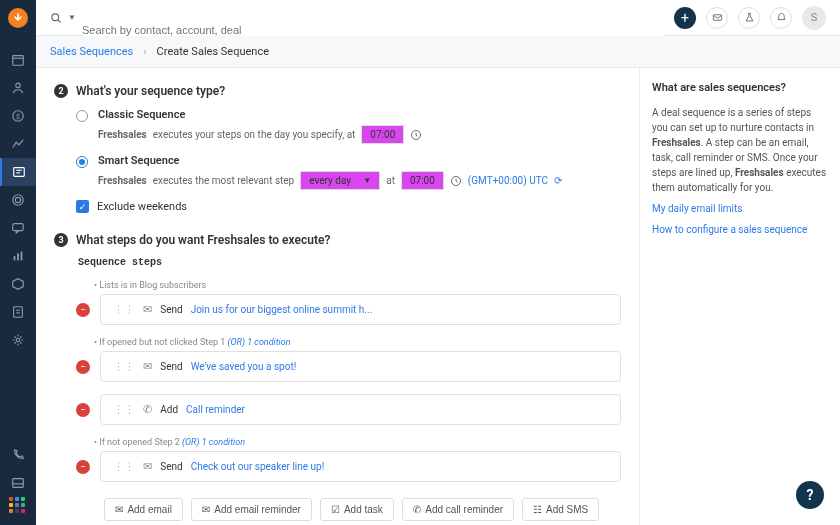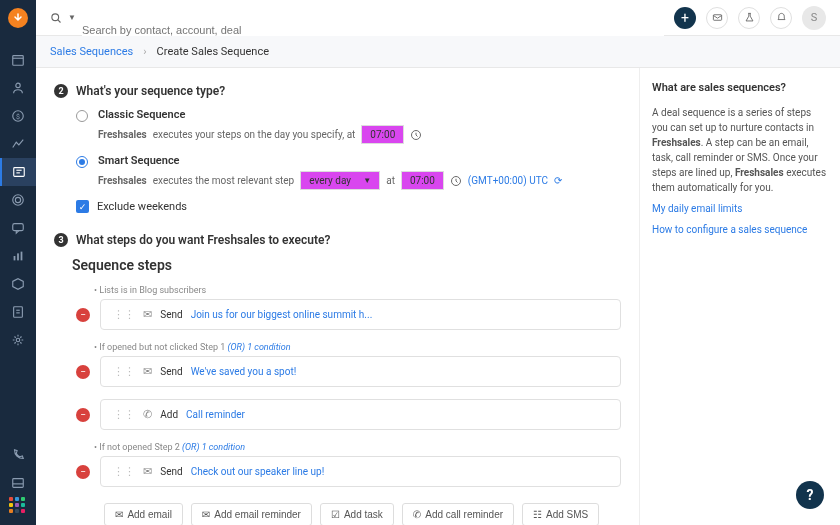--- a/index.html
+++ b/index.html
@@ -34,21 +34,21 @@
 .radio.checked { border-color: #2c7be5; }
 .radio.checked::after { content: ""; position: absolute; left: 2px; top: 2px; width: 6px; height: 6px; background: #2c7be5; border-radius: 50%; }
 .radio-label { font-size: 11px; font-weight: 600; }
 .radio-desc { font-size: 10px; color: #666; display: flex; align-items: center; gap: 6px; margin-top: 4px; flex-wrap: wrap; }
 .time-box, .select-box { border: 1px solid #ddd; border-radius: 0; padding: 3px 8px; font-size: 10px; color: #333; display: inline-flex; align-items: center; gap: 6px; background: #d946ef; }
 .select-box { min-width: 80px; justify-content: space-between; cursor: pointer; }
 .clock { color: #666; font-size: 11px; }
 .tz { color: #2c7be5; font-size: 10px; }
 .checkbox-row { display: flex; align-items: center; gap: 8px; margin-left: 22px; margin-top: 6px; }
 .checkbox { width: 13px; height: 13px; border-radius: 2px; background: #2c7be5; color: #fff; display: flex; align-items: center; justify-content: center; font-size: 9px; cursor: pointer; }
-.steps-label { font-size: 14px; font-weight: 600; margin: 10px 0 6px 18px; }
+.steps-label { font-size: 10px; font-weight: 600; margin: 10px 0 6px 24px; font-family: Liberation Mono, monospace; }
 .cond-label { font-size: 9px; color: #888; margin: 12px 0 4px 40px; }
 .cond-label .or { color: #2c7be5; font-style: italic; }
 .step-row { display: flex; align-items: center; gap: 10px; margin-left: 22px; }
 .remove-btn { width: 14px; height: 14px; border-radius: 50%; background: #d8413d; color: #fff; display: flex; align-items: center; justify-content: center; font-size: 10px; cursor: pointer; flex-shrink: 0; }
 .step-card { flex: 1; border: 1px solid #e0e0e0; border-radius: 4px; padding: 8px 12px; display: flex; align-items: center; gap: 8px; font-size: 10px; background: #fff; }
 .drag { color: #bbb; cursor: grab; font-size: 11px; }
 .step-card .type-icon { color: #888; font-size: 11px; }
 .step-card .verb { color: #333; text-align: center; }
 .step-card .link { color: #2c7be5; cursor: pointer; }
 .add-row { display: flex; gap: 8px; margin: 16px 0 0 50px; }

